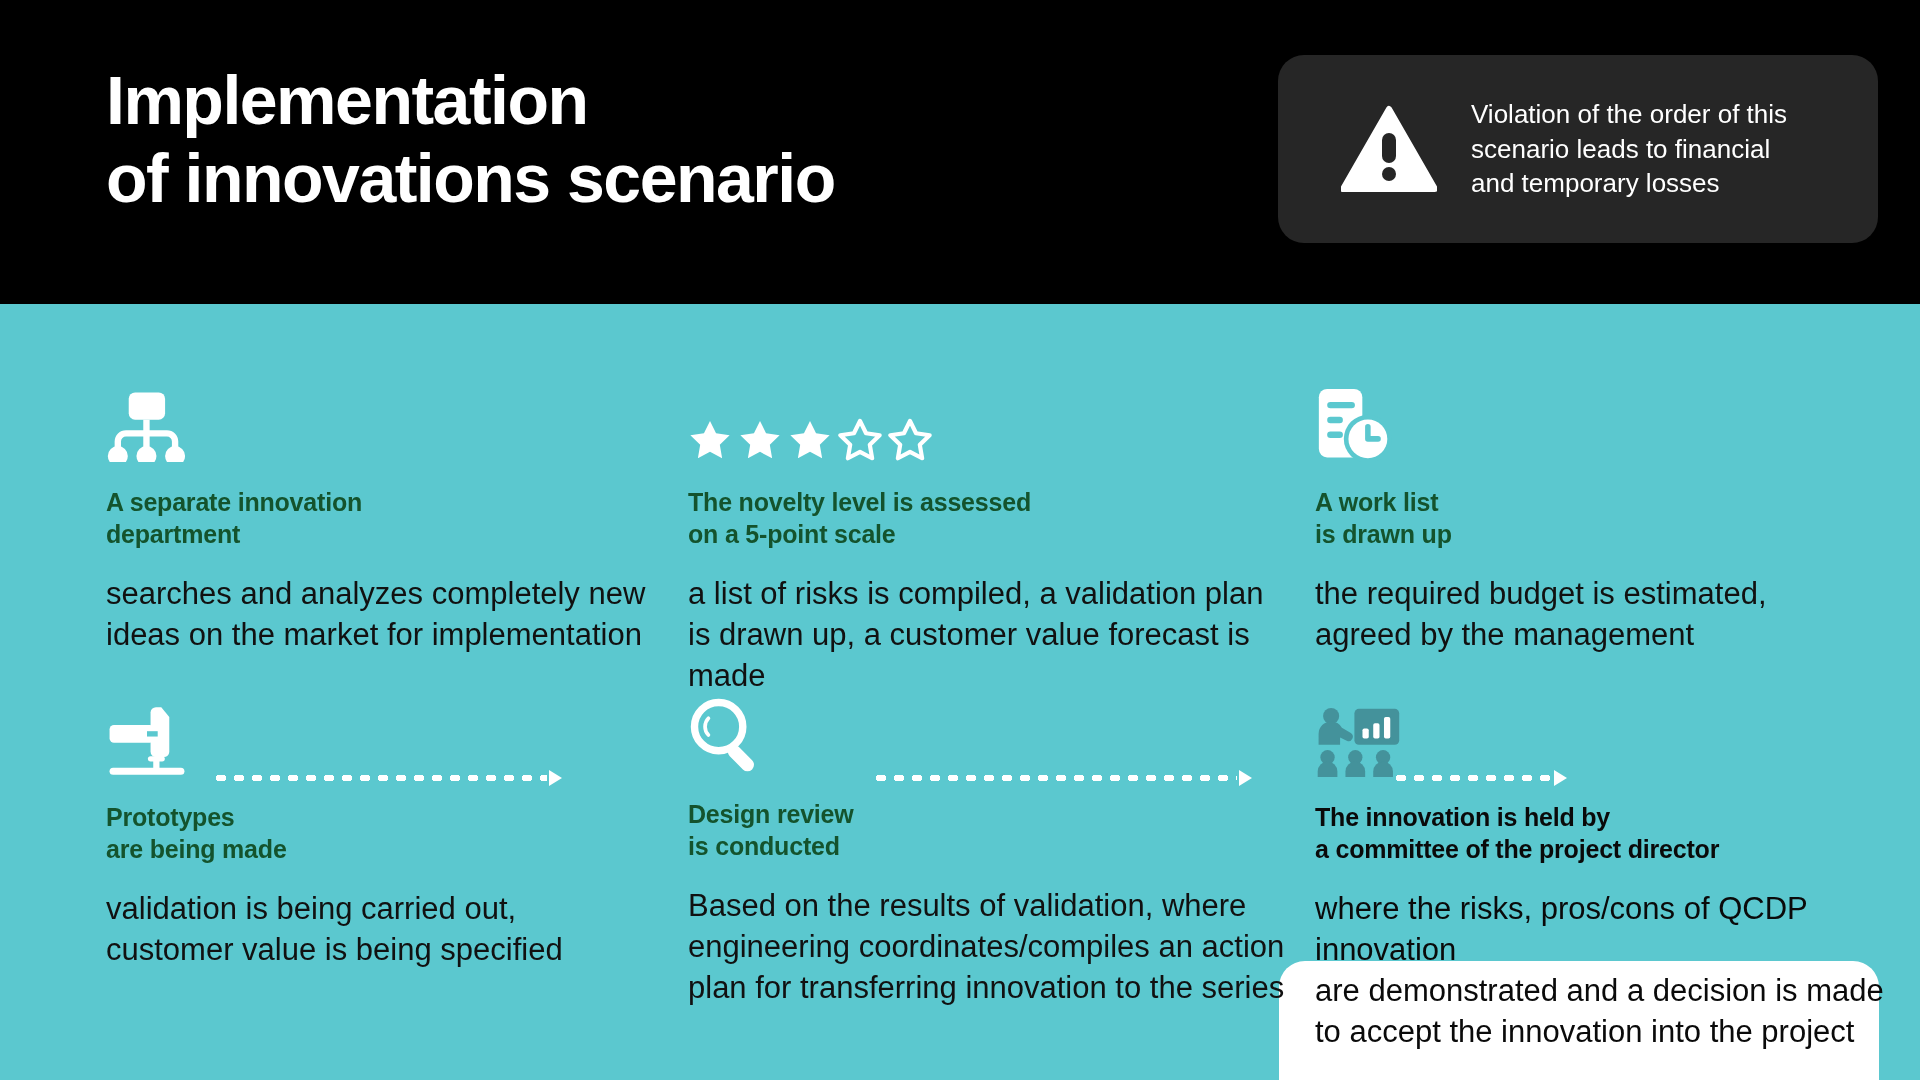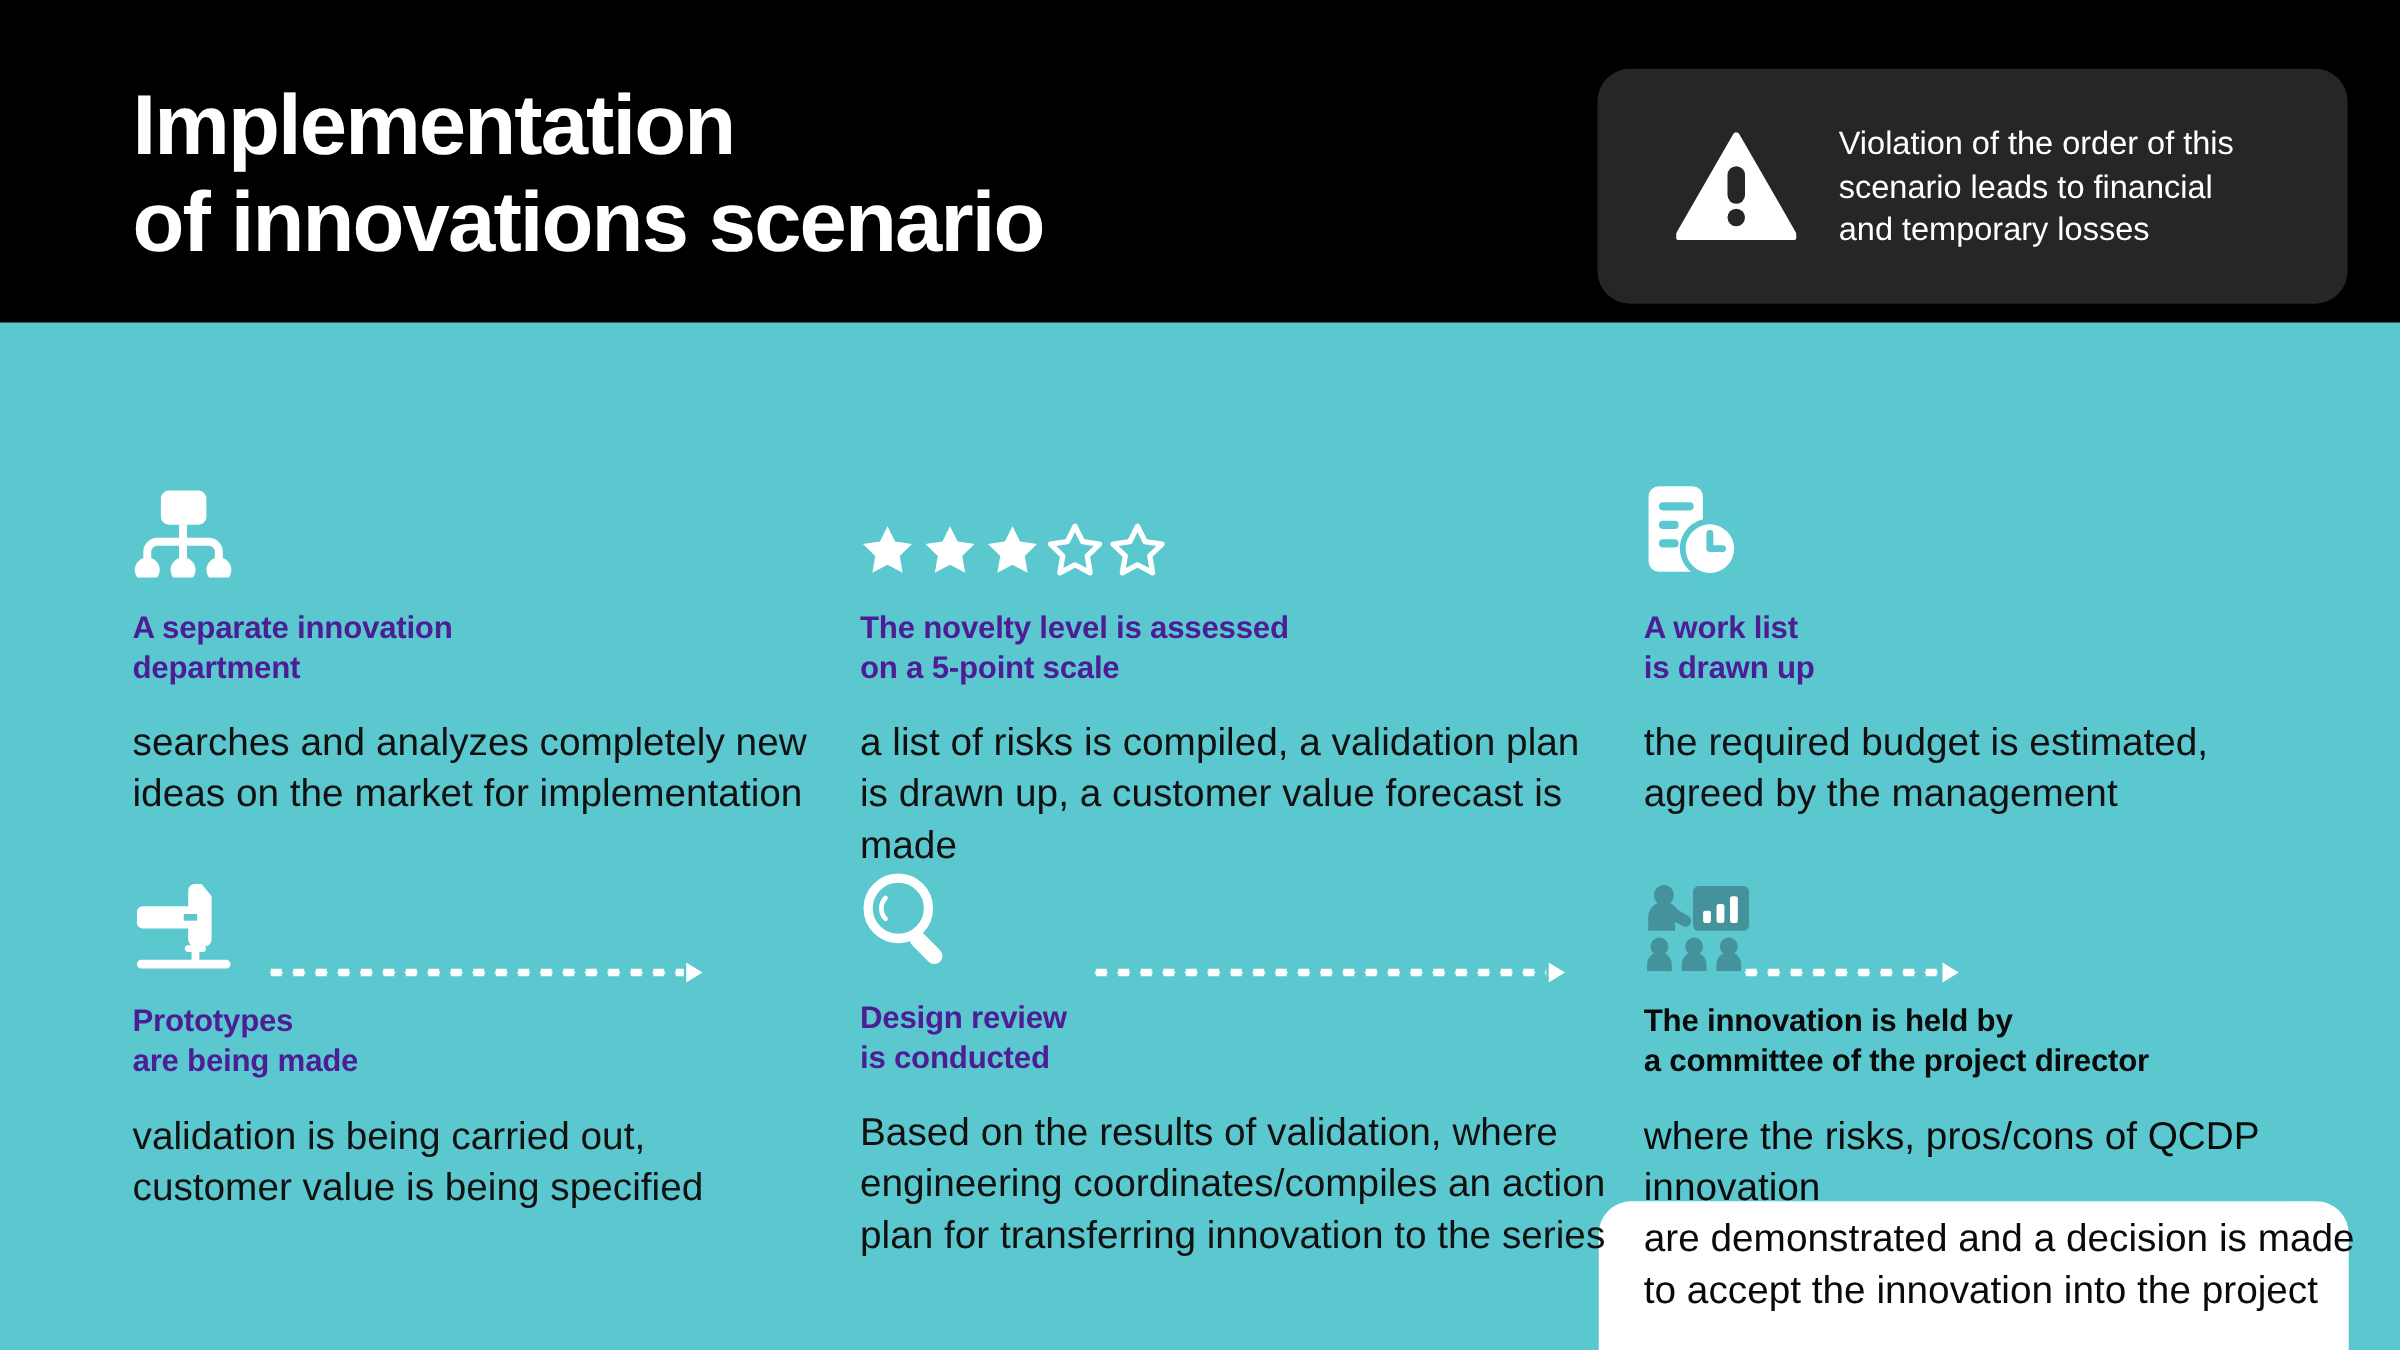--- a/index.html
+++ b/index.html
@@ -6,21 +6,21 @@
   html,body { width:1920px; height:1080px; }
   body {
     font-family:"Liberation Sans", sans-serif;
     background:#5BC8CF;
     overflow:hidden;
     position:relative;
   }
 
   
   .header {
-    position:absolute; left:0; top:0; width:1920px; height:258px;
+    position:absolute; left:0; top:0; width:1920px; height:304px;
     background:#000;
   }
   .title {
     position:absolute; left:106px; top:62px;
     font-size:68px; line-height:1.14; font-weight:700; color:#fff;
     letter-spacing:-1.5px; white-space:pre-line;
   }
   .warning-box {
     position:absolute; left:1278px; top:55px;
     width:600px; height:188px;
@@ -36,21 +36,21 @@
   
   .board { position:absolute; left:0; top:324px; width:1920px; height:756px; }
 
   .step {
     position:absolute; width:600px;
   }
   .step .icon-wrap {
     height:78px; display:flex; align-items:flex-end;
   }
   .step h3 {
-    font-size:25px; line-height:1.28; font-weight:700; color:#4c1d95;
+    font-size:25px; line-height:1.28; font-weight:700; color:#14532d;
     white-space:pre-line; margin-top:24px; letter-spacing:-0.2px;
   }
   .step p {
     font-size:31px; line-height:1.32; color:#111; white-space:pre-line;
     margin-top:24px;
   }
 
   
   .s1 { left:106px;  top:60px; }
   .s2 { left:688px;  top:60px; }

